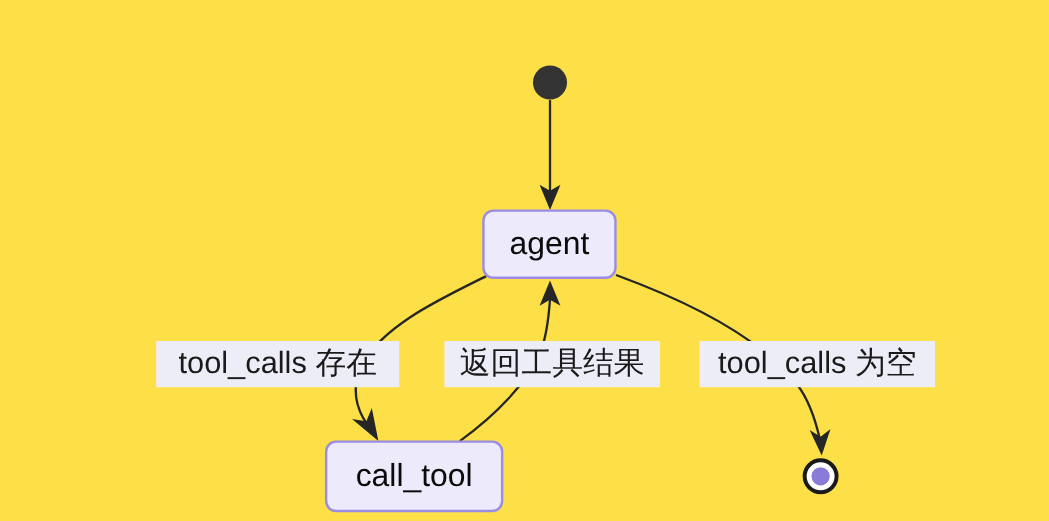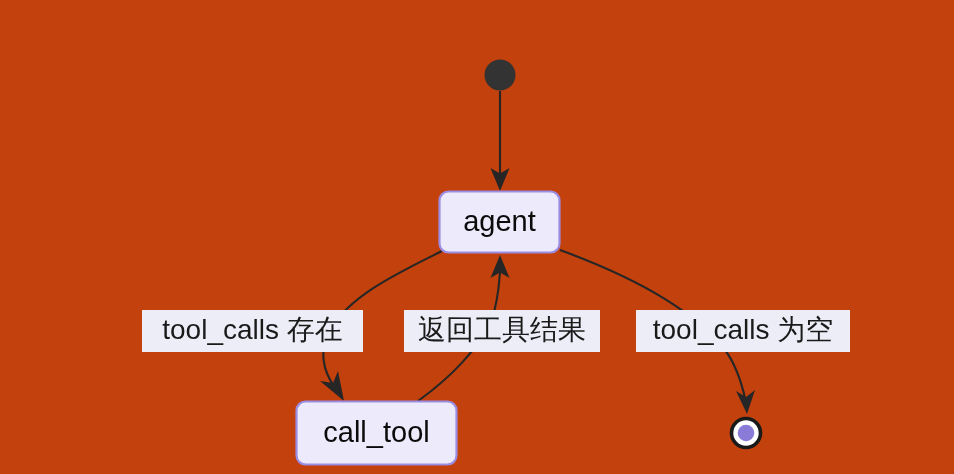--- a/index.html
+++ b/index.html
@@ -8,21 +8,21 @@
     padding: 0;
     background: #ffffff;
   }
   body {
     font-family: "Liberation Sans", "DejaVu Sans", sans-serif;
   }
   #diagram-root {
     position: relative;
     width: 954px;
     height: 474px;
-    background: #c2410c;
+    background: #fde047;
     overflow: hidden;
   }
   #diagram-svg {
     position: absolute;
     inset: 0;
     width: 954px;
     height: 474px;
     display: block;
   }
   .node-rect {

